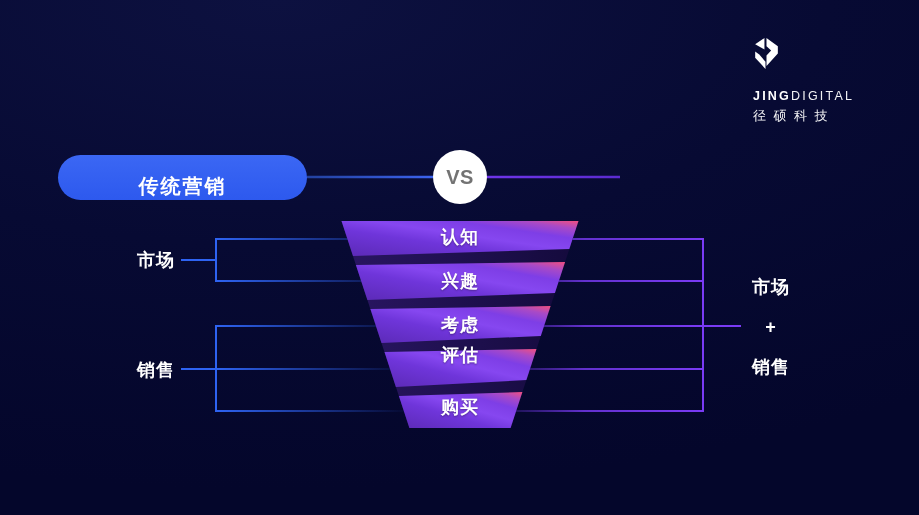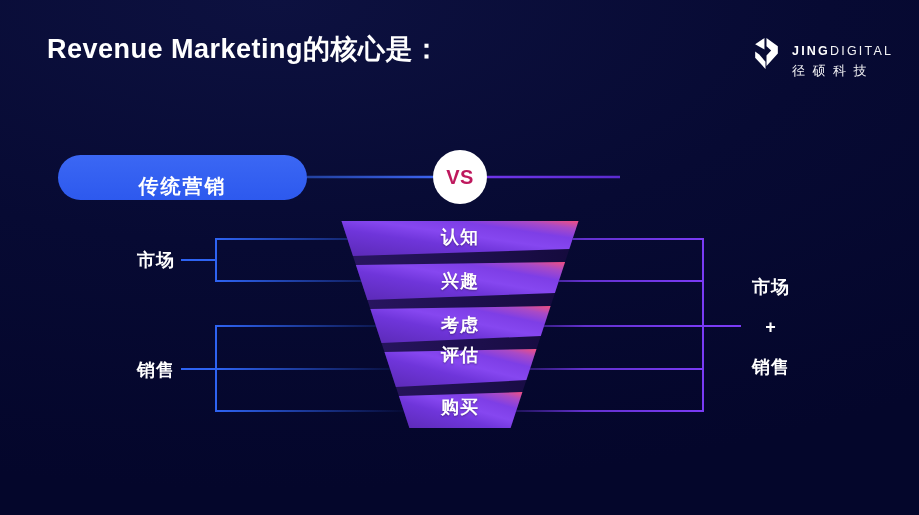--- a/index.html
+++ b/index.html
@@ -5,50 +5,49 @@
   html,body{margin:0;padding:0;background:#04062b;}
   .slide{
     position:relative;width:919px;height:515px;overflow:hidden;
     background:radial-gradient(120% 95% at 30% 0%, #0d1140 0%, #070a33 50%, #04062b 100%);
     font-family:"Liberation Sans","DejaVu Sans",sans-serif;color:#fff;
   }
   .abs{position:absolute;}
   
   .title{left:47px;top:28px;font-size:27px;line-height:43px;font-weight:700;letter-spacing:.5px;}
   
-  .logo{left:753px;top:37px;display:flex;align-items:flex-start;gap:12px;}
+  .logo{left:753px;top:37px;display:flex;align-items:flex-start;gap:12px;flex-direction:column;}
   .logo-text{display:flex;flex-direction:column;padding-top:7px;}
   .logo-en{font-size:12.5px;letter-spacing:2.2px;white-space:nowrap;}
   .logo-en .b{font-weight:700;}
   .logo-en .l{font-weight:400;opacity:.95;}
   .logo-cn{font-size:13px;letter-spacing:7.5px;margin-top:4px;opacity:.95;white-space:nowrap;}
   
   .pill{display:flex;align-items:center;justify-content:center;height:45px;border-radius:23px;
         font-size:20px;font-weight:700;letter-spacing:2px;}
   .pill-left{left:58px;top:155px;width:249px;background:linear-gradient(180deg,#3b67f4,#2d59ee);align-items:flex-end;}
   .pill-right{left:620px;top:155px;width:212px;background:linear-gradient(180deg,#8d49f5,#8140ef);font-size:19px;}
   .vs{left:433px;top:150px;width:54px;height:54px;border-radius:50%;background:#ffffff;
       display:flex;align-items:center;justify-content:center;
-      font-size:20px;font-weight:700;color:#be185d;letter-spacing:.5px;}
+      font-size:20px;font-weight:700;color:#737373;letter-spacing:.5px;}
   
   .stage-label{left:460px;transform:translate(-50%,-50%);font-size:18px;font-weight:700;
                letter-spacing:1px;white-space:nowrap;text-shadow:0 1px 2px rgba(0,0,0,.35);}
   
   .group-label{font-size:18px;font-weight:700;letter-spacing:1px;transform:translateY(-50%);white-space:nowrap;}
   .group-right{left:771px;top:327px;transform:translate(-50%,-50%);text-align:center;
                font-size:18px;font-weight:700;line-height:40px;letter-spacing:1px;}
   svg.diagram{left:0;top:0;}
 </style>
 </head>
 <body>
 
 <div class="slide">
 
   <div class="abs title">
-    <div>Revenue Marketing的核心是：</div>
   </div>
 
   <div class="abs logo">
     <svg width="27" height="33" viewBox="0 0 26 32">
       <polygon points="2,7 11,1 11,12" fill="#ffffff"></polygon>
       <path d="M13 1 L24 9 L24 16 L13 28 L13 18 L17.5 13 L13 9 Z" fill="#ffffff"></path>
       <path d="M2 14 L2 20 L12 31 L12 24 L6 17 Z" fill="#ffffff"></path>
     </svg>
     <div class="logo-text">
       <div class="logo-en">

